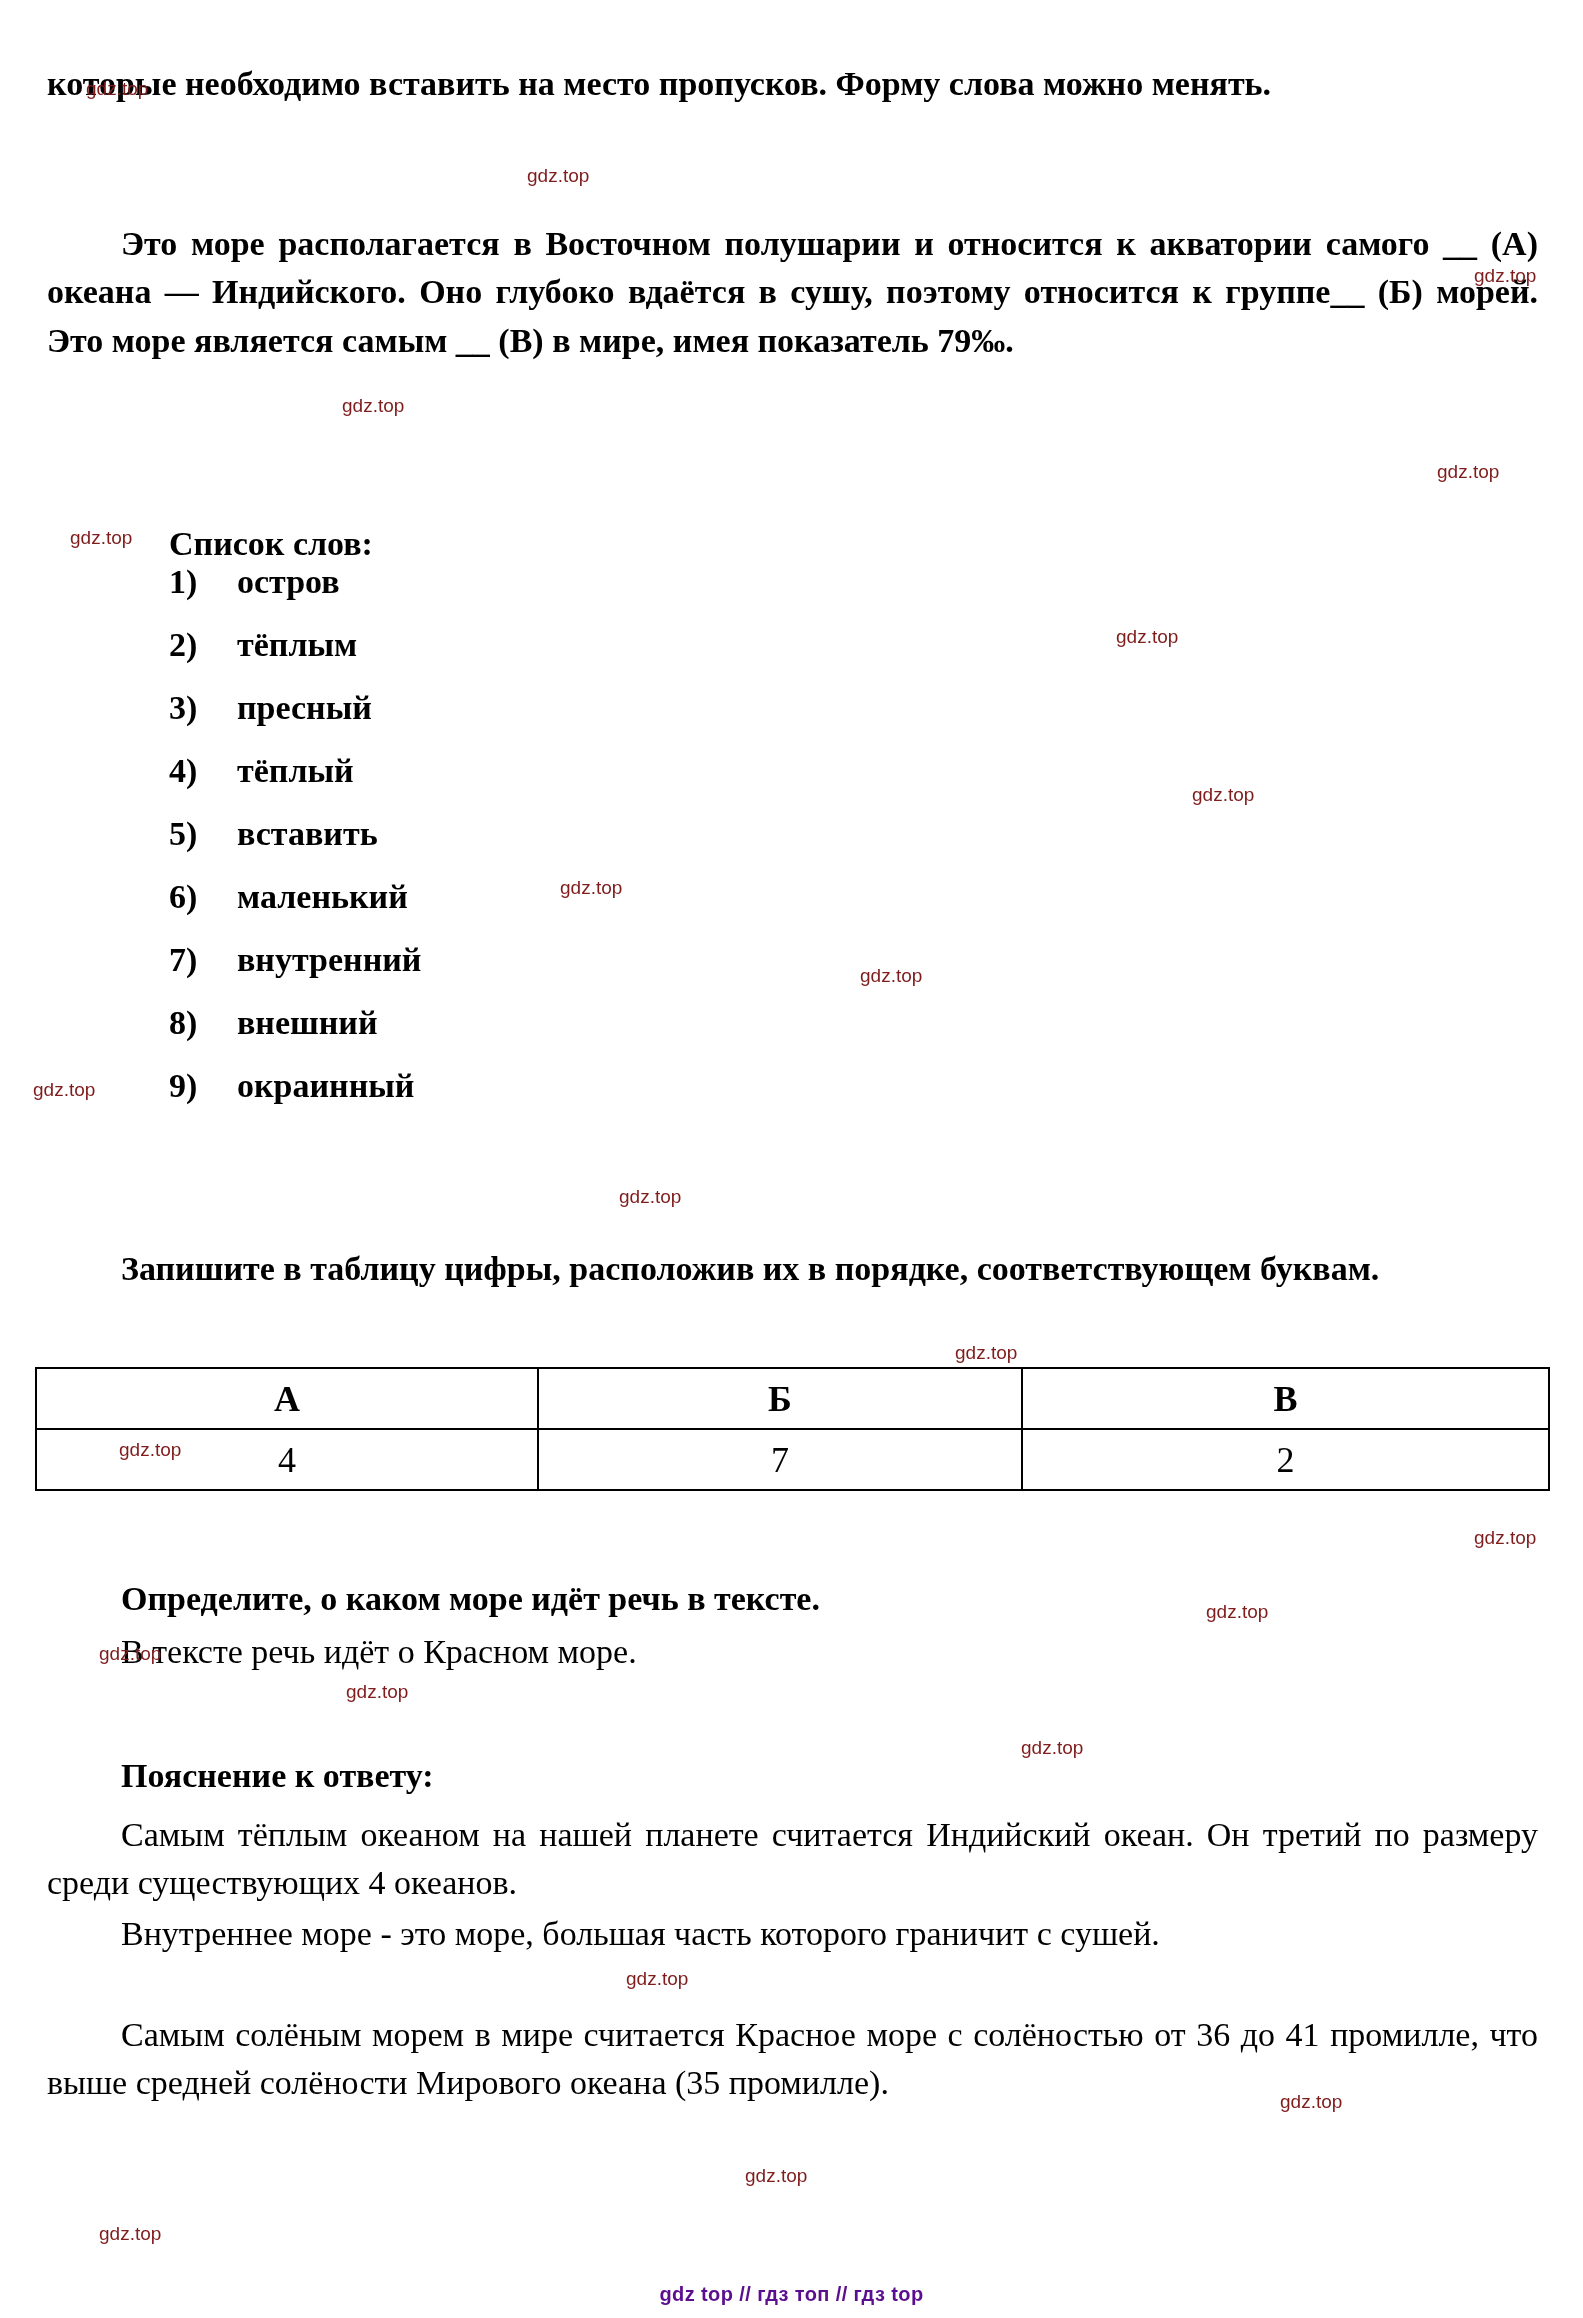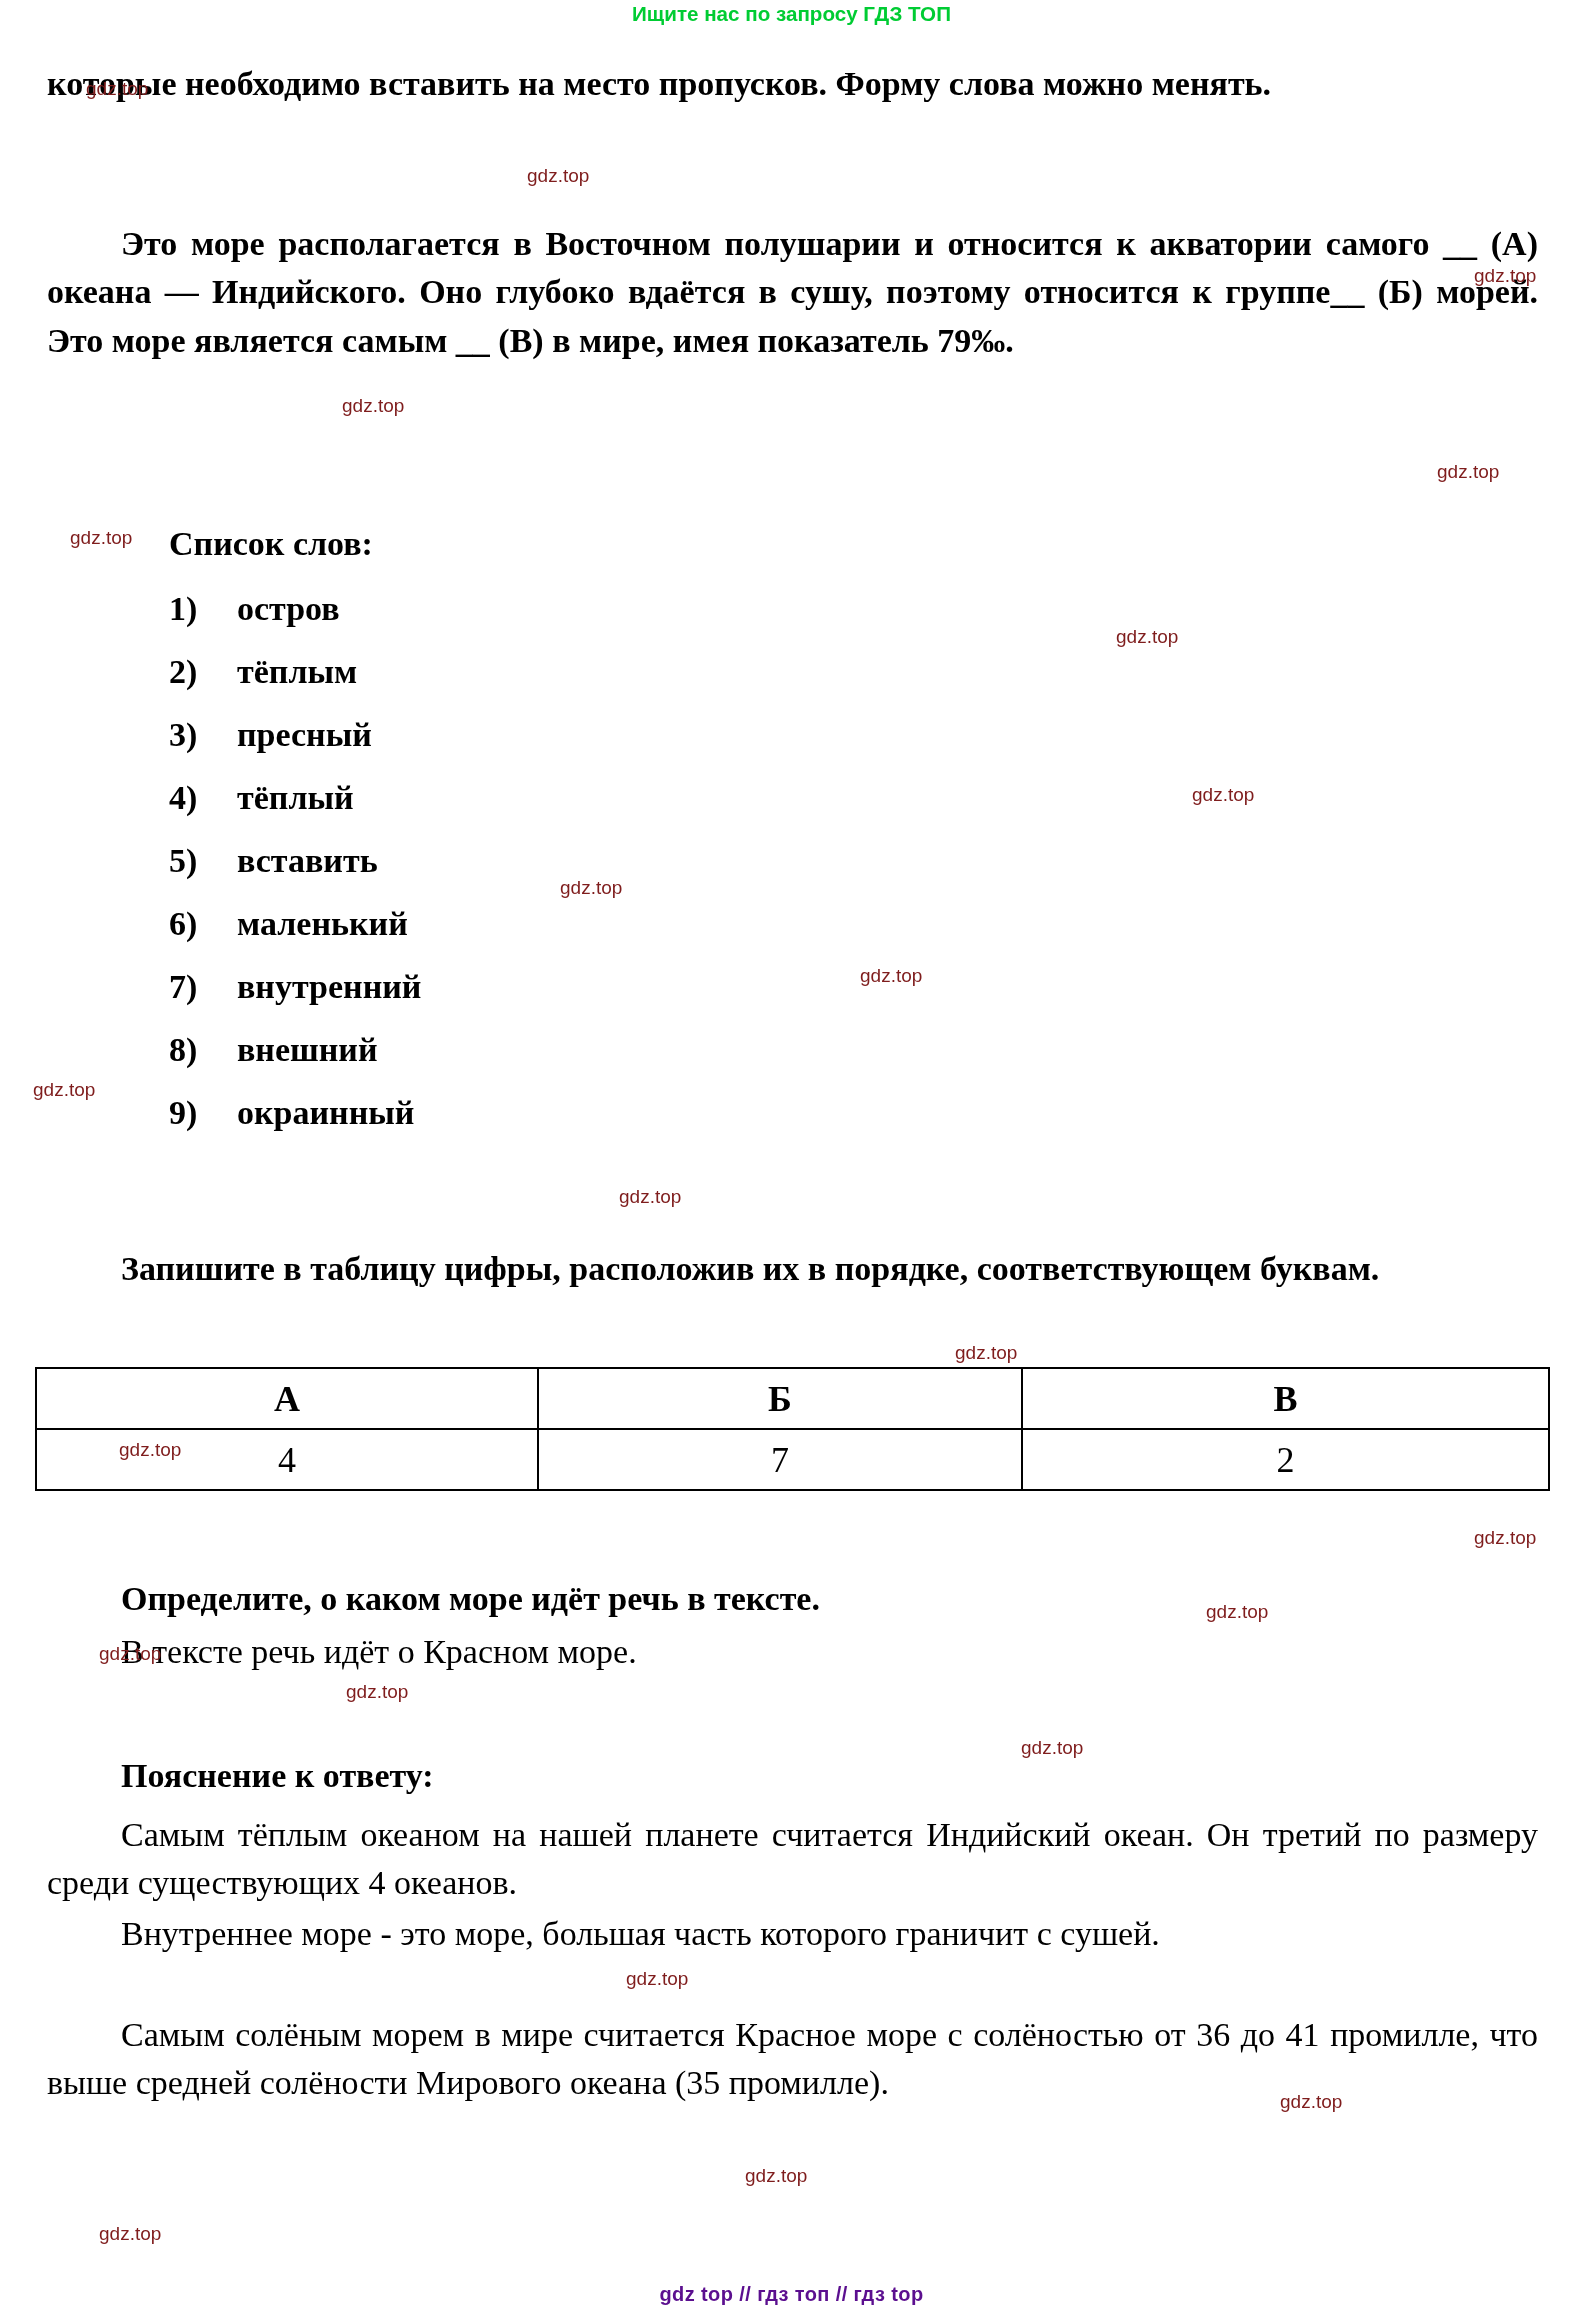--- a/index.html
+++ b/index.html
@@ -80,21 +80,21 @@
     position: absolute;
     left: 169px;
     top: 527px;
     font-size: 34px;
     font-weight: bold;
     line-height: 1.0;
   }
   .wl-title {
     font-size: 34px;
     font-weight: bold;
-    margin-bottom: 31px;
+    margin-bottom: 4px;
   }
   .wl-row {
     display: flex;
     align-items: baseline;
     height: 63px;
   }
   .wl-num {
     display: inline-block;
     width: 68px;
     flex: 0 0 68px;
@@ -122,21 +122,20 @@
   table.answers td.val { font-weight: normal; }
   col.c1 { width: 502px; }
   col.c2 { width: 484px; }
   col.c3 { width: 527px; }
 </style>
 </head>
 <body>
 
 <div id="page">
 
-  <div class="promo-header">Ищите нас по запросу ГДЗ ТОП</div>
 
   <div class="content">
 
     <div class="para-block" style="top:48px; left:0; width:1515px;">
       <p class="body">которые необходимо вставить на место пропусков. Форму слова можно менять.</p>
     </div>
 
     <div class="para-block" style="top:208px; left:0; width:1515px;">
       <p class="body indent">Это море располагается в Восточном полушарии и относится к акватории самого __ (А) океана — Индийского. Оно глубоко вдаётся в сушу, поэтому относится к группе__ (Б) морей. Это море является самым __ (В) в мире, имея показатель 79‰.</p>
     </div>

